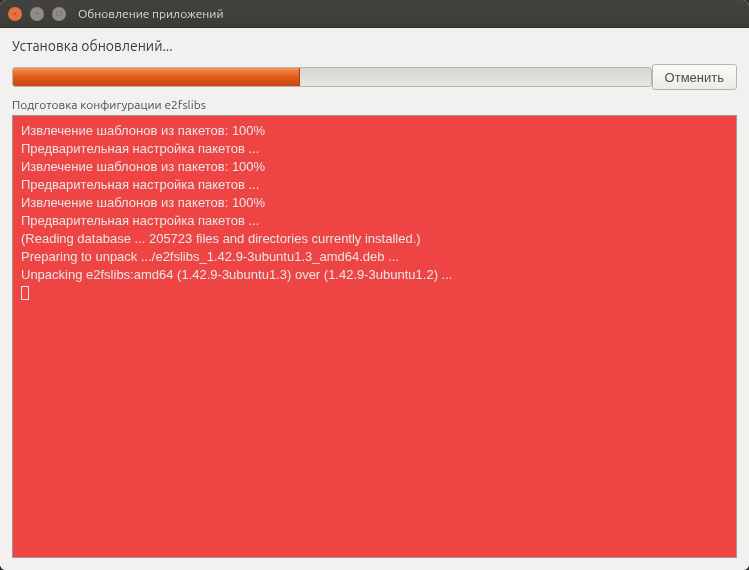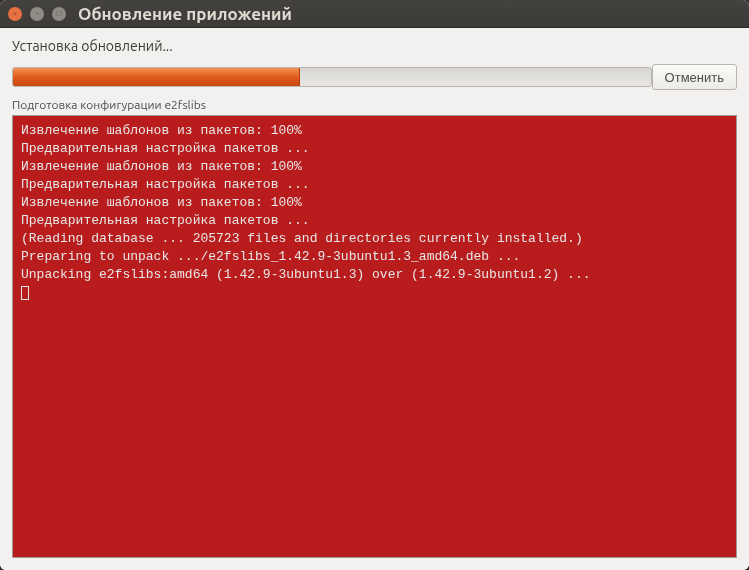--- a/index.html
+++ b/index.html
@@ -36,22 +36,22 @@
     align-items: center;
     justify-content: center;
     font-size: 8px;
     color: rgba(0,0,0,0.4);
   }
   .win-close { background: #e77041; }
   .win-min   { background: #8f8b85; }
   .win-max   { background: #8f8b85; }
   .titlebar-title {
     color: #dfdbd2;
-    font-size: 17px;
-    font-weight: bold;
+    font-size: 12px;
+    font-weight: normal;
     margin-left: 4px;
   }
   .content {
     flex: 1;
     padding: 10px 12px 12px 12px;
     display: flex;
     flex-direction: column;
     background: #f2f1f0;
     justify-content: flex-end;
   }
@@ -107,23 +107,23 @@
   }
   .disclosure .tri {
     display: inline-block;
     width: 0; height: 0;
     border-left: 5px solid transparent;
     border-right: 5px solid transparent;
     border-top: 6px solid #4c4c4c;
   }
   .terminal {
     flex: 1;
-    background: #b91c1c;
+    background: #ef4444;
     color: #e6e6e6;
-    font-family: Liberation Mono, monospace;
+    font-family: Liberation Sans, sans-serif;
     font-size: 13px;
     line-height: 18px;
     padding: 6px 8px;
     border: 1px solid #9f9b93;
     overflow: auto;
     white-space: pre;
   }
   .cursor-block {
     display: inline-block;
     width: 8px;

